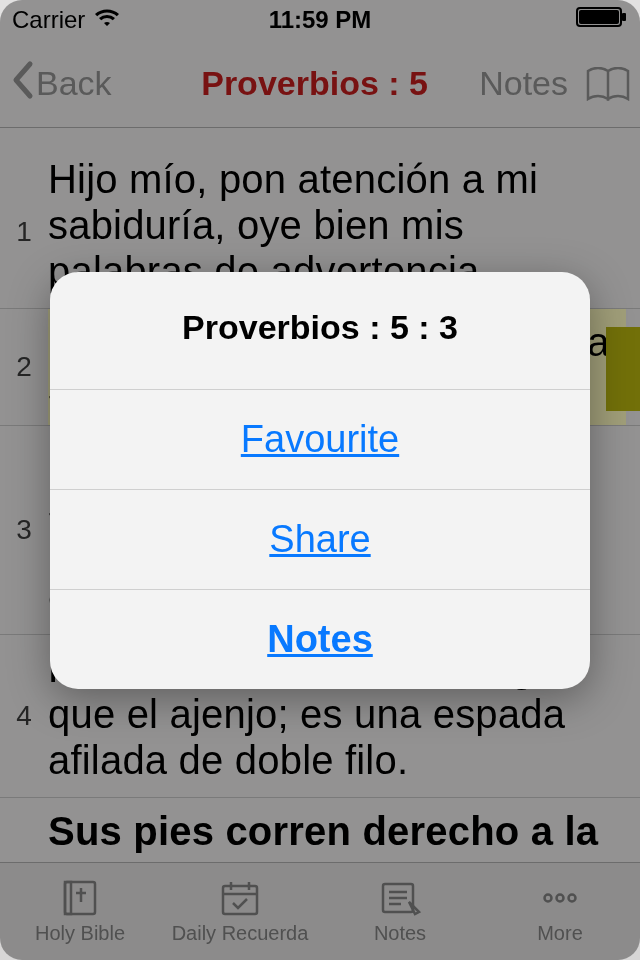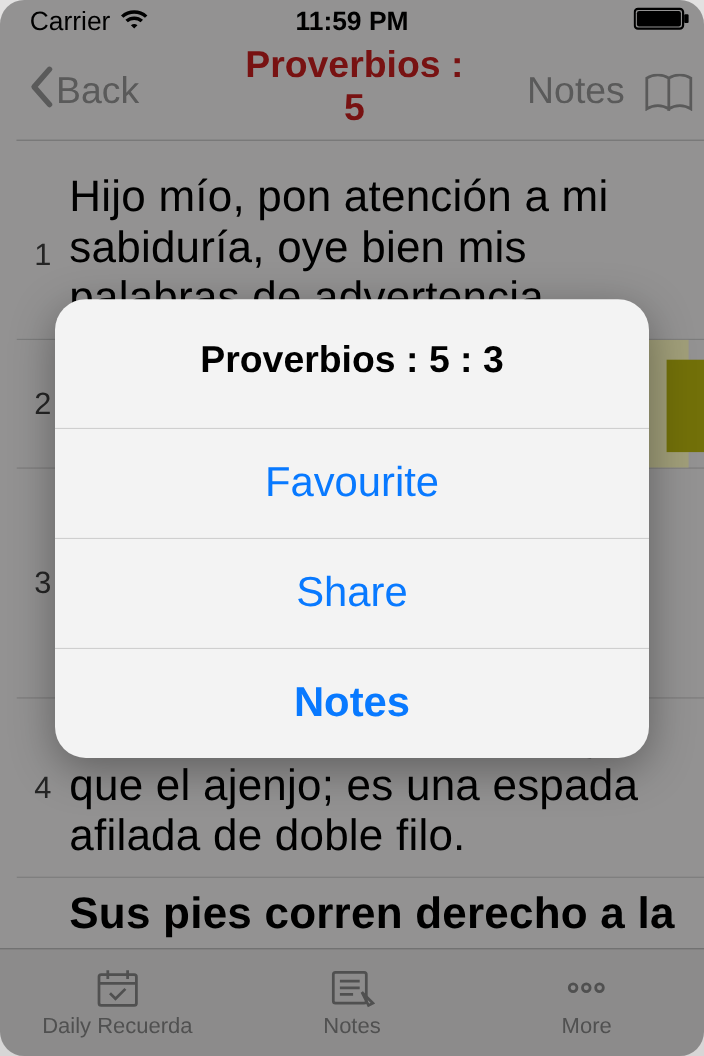--- a/index.html
+++ b/index.html
@@ -1,24 +1,24 @@
 <!DOCTYPE html>
 <html><head>
 <meta charset="utf-8">
 <style>
   * { margin: 0; padding: 0; box-sizing: border-box; -webkit-font-smoothing: antialiased; }
   html, body { width: 640px; height: 960px; overflow: hidden; font-family: -apple-system, "Helvetica Neue", Helvetica, Arial, sans-serif; }
-  .screen { position: relative; width: 640px; height: 960px; background: #e2e1e1; padding-left: 15px; }
+  .screen { position: relative; width: 640px; height: 960px; background: #e2e1e1; }
   
   .status-bar { height: 40px; display: flex; align-items: center; justify-content: space-between; padding: 0 12px; font-size: 24px; font-weight: 500; color: #000; }
   .status-left, .status-right { display: flex; align-items: center; gap: 8px; }
   .status-center { position: absolute; left: 0; right: 0; text-align: center; font-weight: 600; pointer-events: none;}
   .wifi, .battery { display: inline-block; }
   
-  .nav-bar { height: 88px; display: flex; padding: 0 10px; border-bottom: 1px solid #a6a6a6; gap: 46px; }
+  .nav-bar { height: 88px; display: flex; align-items: center; padding: 0 10px; border-bottom: 1px solid #a6a6a6; gap: 46px; }
   .nav-back { display: flex; align-items: center; color: #8a8a8a; font-size: 34px; gap: 2px; min-width: 140px;}
   .nav-back .chev { font-size: 48px; line-height: 1; font-weight: 300; color: #8a8a8a; }
   .nav-title { flex: 1; text-align: center; font-size: 34px; font-weight: 700; color: #b91c1c; }
   .nav-right { display: flex; align-items: center; gap: 18px; min-width: 140px; justify-content: flex-end; }
   .nav-notes { color: #8a8a8a; font-size: 34px; }
   .nav-book-icon { width: 44px; height: 34px; }
   
   .content { height: calc(960px - 40px - 88px - 98px); overflow: hidden; background: #e2e1e1; padding-top: 28px;}
   .verse-row { display: flex; align-items: center; padding: 0 14px 0 0; border-bottom: 1px solid #bcbcbc; }
   .verse-num-cell { width: 48px; text-align: center; font-size: 28px; color: #3a3a3a; flex-shrink: 0; display:flex; align-items:center; justify-content:center;}
@@ -30,21 +30,21 @@
   .verse-row:first-child .verse-text-cell { padding-top: 0;}
   
   .tab-bar { position: absolute; bottom: 0; left: 0; right: 0; height: 98px; background: #d7d6d6; border-top: 1px solid #a6a6a6; display: flex; }
   .tab-item { flex: 1; display: flex; flex-direction: column; align-items: center; justify-content: center; gap: 4px; color: #7b7b7b; font-size: 20px; }
   .tab-item svg { width: 50px; height: 40px; }
   .tab-item .more-dots { font-size: 28px; letter-spacing: 4px; height: 40px; display:flex; align-items:center;}
   
   .overlay { position: absolute; inset: 0; background: rgba(0,0,0,0.35); display: flex; align-items: center; justify-content: center; border-radius: 22px; }
   .sheet { width: 540px; background: #f3f3f3; border-radius: 28px; overflow: hidden; box-shadow: 0 10px 40px rgba(0,0,0,0.35); }
   .sheet-title { text-align: center; font-size: 34px; font-weight: 700; color: #000; padding: 36px 20px 42px; }
-  .sheet-btn { border-top: 1px solid #cfcfcf; text-align: center; font-size: 38px; color: #0879ff; padding: 28px 10px; }
+  .sheet-btn { border-top: 1px solid #cfcfcf; text-align: center; font-size: 38px; color: #0879ff; padding: 28px 10px; text-decoration: underline; }
   .sheet-btn.cancel { font-weight: 600; }
 </style>
 </head>
 <body>
 
 <div class="screen">
 
   <div class="status-bar">
     <div class="status-left">
       <span>Carrier</span>
@@ -106,20 +106,29 @@
     </div>
     <div class="verse-row" style="border-bottom:none;font-weight:bold;">
       <div class="verse-num-cell" style="visibility:hidden;">5</div>
       <div class="verse-text-cell">Sus pies corren derecho a la muerte</div>
     </div>
   </div>
 
   <div class="tab-bar">
     <div class="tab-item">
       <svg viewBox="0 0 50 40">
+          <rect x="10" y="4" width="30" height="32" rx="2" fill="none" stroke="#7b7b7b" stroke-width="2.5"></rect>
+          <rect x="10" y="4" width="6" height="32" fill="none" stroke="#7b7b7b" stroke-width="2.5"></rect>
+          <line x1="26" y1="10" x2="26" y2="24" stroke="#7b7b7b" stroke-width="2.5"></line>
+          <line x1="21" y1="15" x2="31" y2="15" stroke="#7b7b7b" stroke-width="2.5"></line>
+        </svg>
+      <span>Holy Bible</span>
+    </div>
+    <div class="tab-item">
+      <svg viewBox="0 0 50 40">
           <rect x="8" y="8" width="34" height="28" rx="2" fill="none" stroke="#7b7b7b" stroke-width="2.5"></rect>
           <line x1="8" y1="16" x2="42" y2="16" stroke="#7b7b7b" stroke-width="2.5"></line>
           <line x1="16" y1="4" x2="16" y2="12" stroke="#7b7b7b" stroke-width="2.5"></line>
           <line x1="34" y1="4" x2="34" y2="12" stroke="#7b7b7b" stroke-width="2.5"></line>
           <polyline points="18,25 23,30 32,21" fill="none" stroke="#7b7b7b" stroke-width="2.5"></polyline>
         </svg>
       <span>Daily Recuerda</span>
     </div>
     <div class="tab-item">
       <svg viewBox="0 0 50 40">

